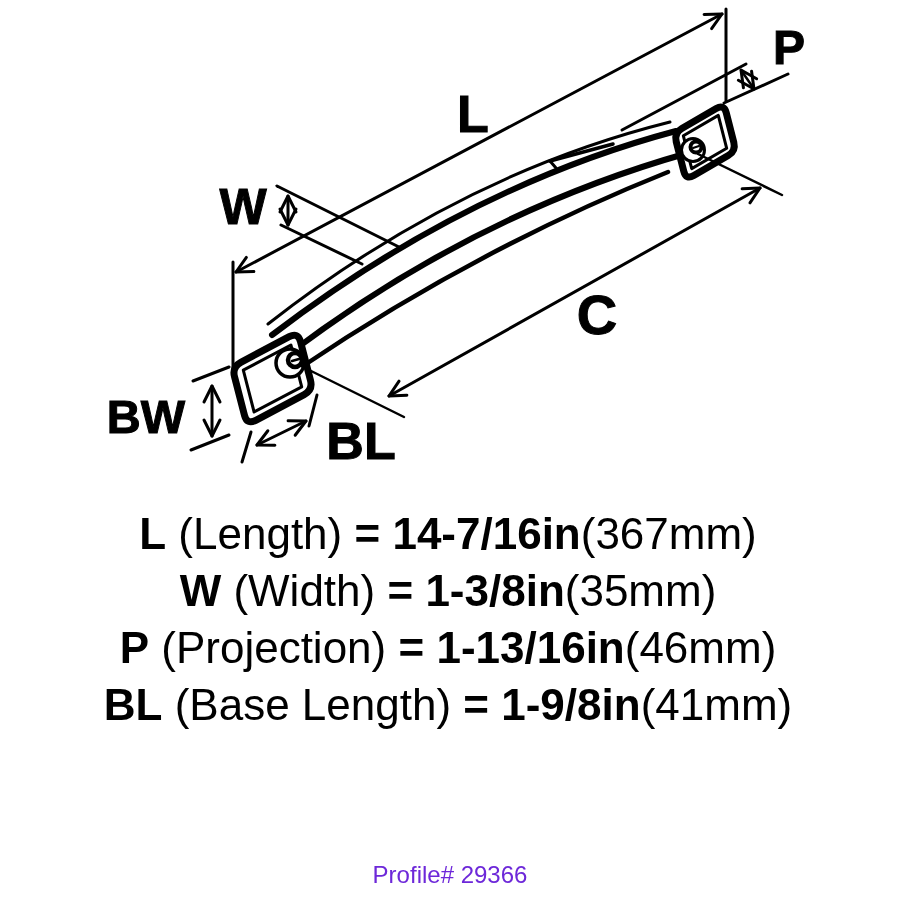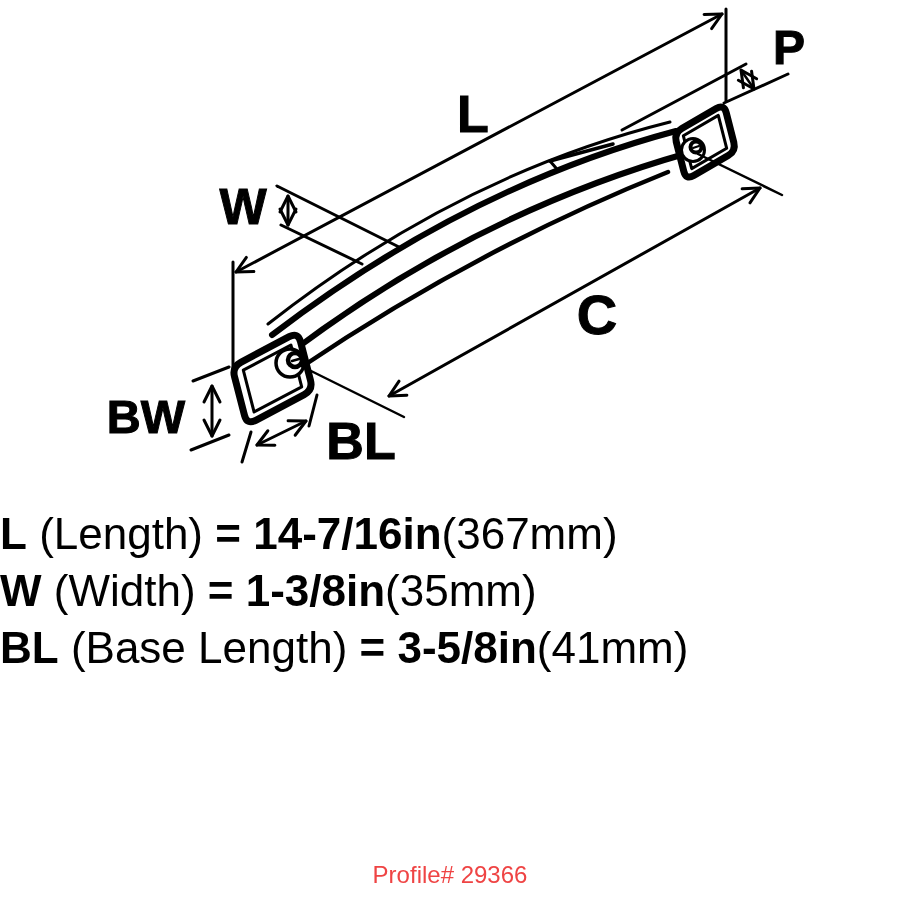--- a/index.html
+++ b/index.html
@@ -27,21 +27,21 @@
   svg text {
     font-family: "Liberation Sans", sans-serif;
     font-weight: bold;
     fill: #000000;
   }
   .specs {
     position: absolute;
     top: 505px;
     left: 0;
     width: 896px;
-    text-align: left;
+    text-align: center;
     color: #000000;
   }
   .spec-line {
     font-size: 44px;
     line-height: 57px;
     white-space: nowrap;
     letter-spacing: 0px;
   }
   .spec-line .b {
     font-weight: bold;
@@ -51,21 +51,21 @@
   }
   .footer {
     position: absolute;
     top: 860px;
     left: 0;
     width: 900px;
     text-align: center;
     font-size: 24px;
     line-height: 30px;
     font-weight: normal;
-    color: #ef4444;
+    color: #6d28d9;
   }
 </style>
 </head>
 <body>
 
 <div class="stage">
 
   <div class="diagram-wrap">
     <svg width="900" height="500" viewBox="0 0 900 500" xmlns="http://www.w3.org/2000/svg">
       <defs>
@@ -150,22 +150,23 @@
       </g>
     </svg>
   </div>
 
   <div class="specs">
 
     <div class="spec-line"><span class="b">L</span> <span class="r">(Length)</span> <span class="b">=</span> <span class="b">14-7/16in</span><span class="r">(367mm)</span></div>
 
     <div class="spec-line"><span class="b">W</span> <span class="r">(Width)</span> <span class="b">=</span> <span class="b">1-3/8in</span><span class="r">(35mm)</span></div>
 
+    <div class="spec-line"><span class="b">P</span> <span class="r">(Projection)</span> <span class="b">=</span> <span class="b">1-13/16in</span><span class="r">(46mm)</span></div>
 
 
-    <div class="spec-line"><span class="b">BL</span> <span class="r">(Base Length)</span> <span class="b">=</span> <span class="b">3-5/8in</span><span class="r">(41mm)</span></div>
+    <div class="spec-line"><span class="b">BL</span> <span class="r">(Base Length)</span> <span class="b">=</span> <span class="b">1-9/8in</span><span class="r">(41mm)</span></div>
 
 
   </div>
 
   <div class="footer">Profile# 29366</div>
 
 </div>
 
 </body></html>

